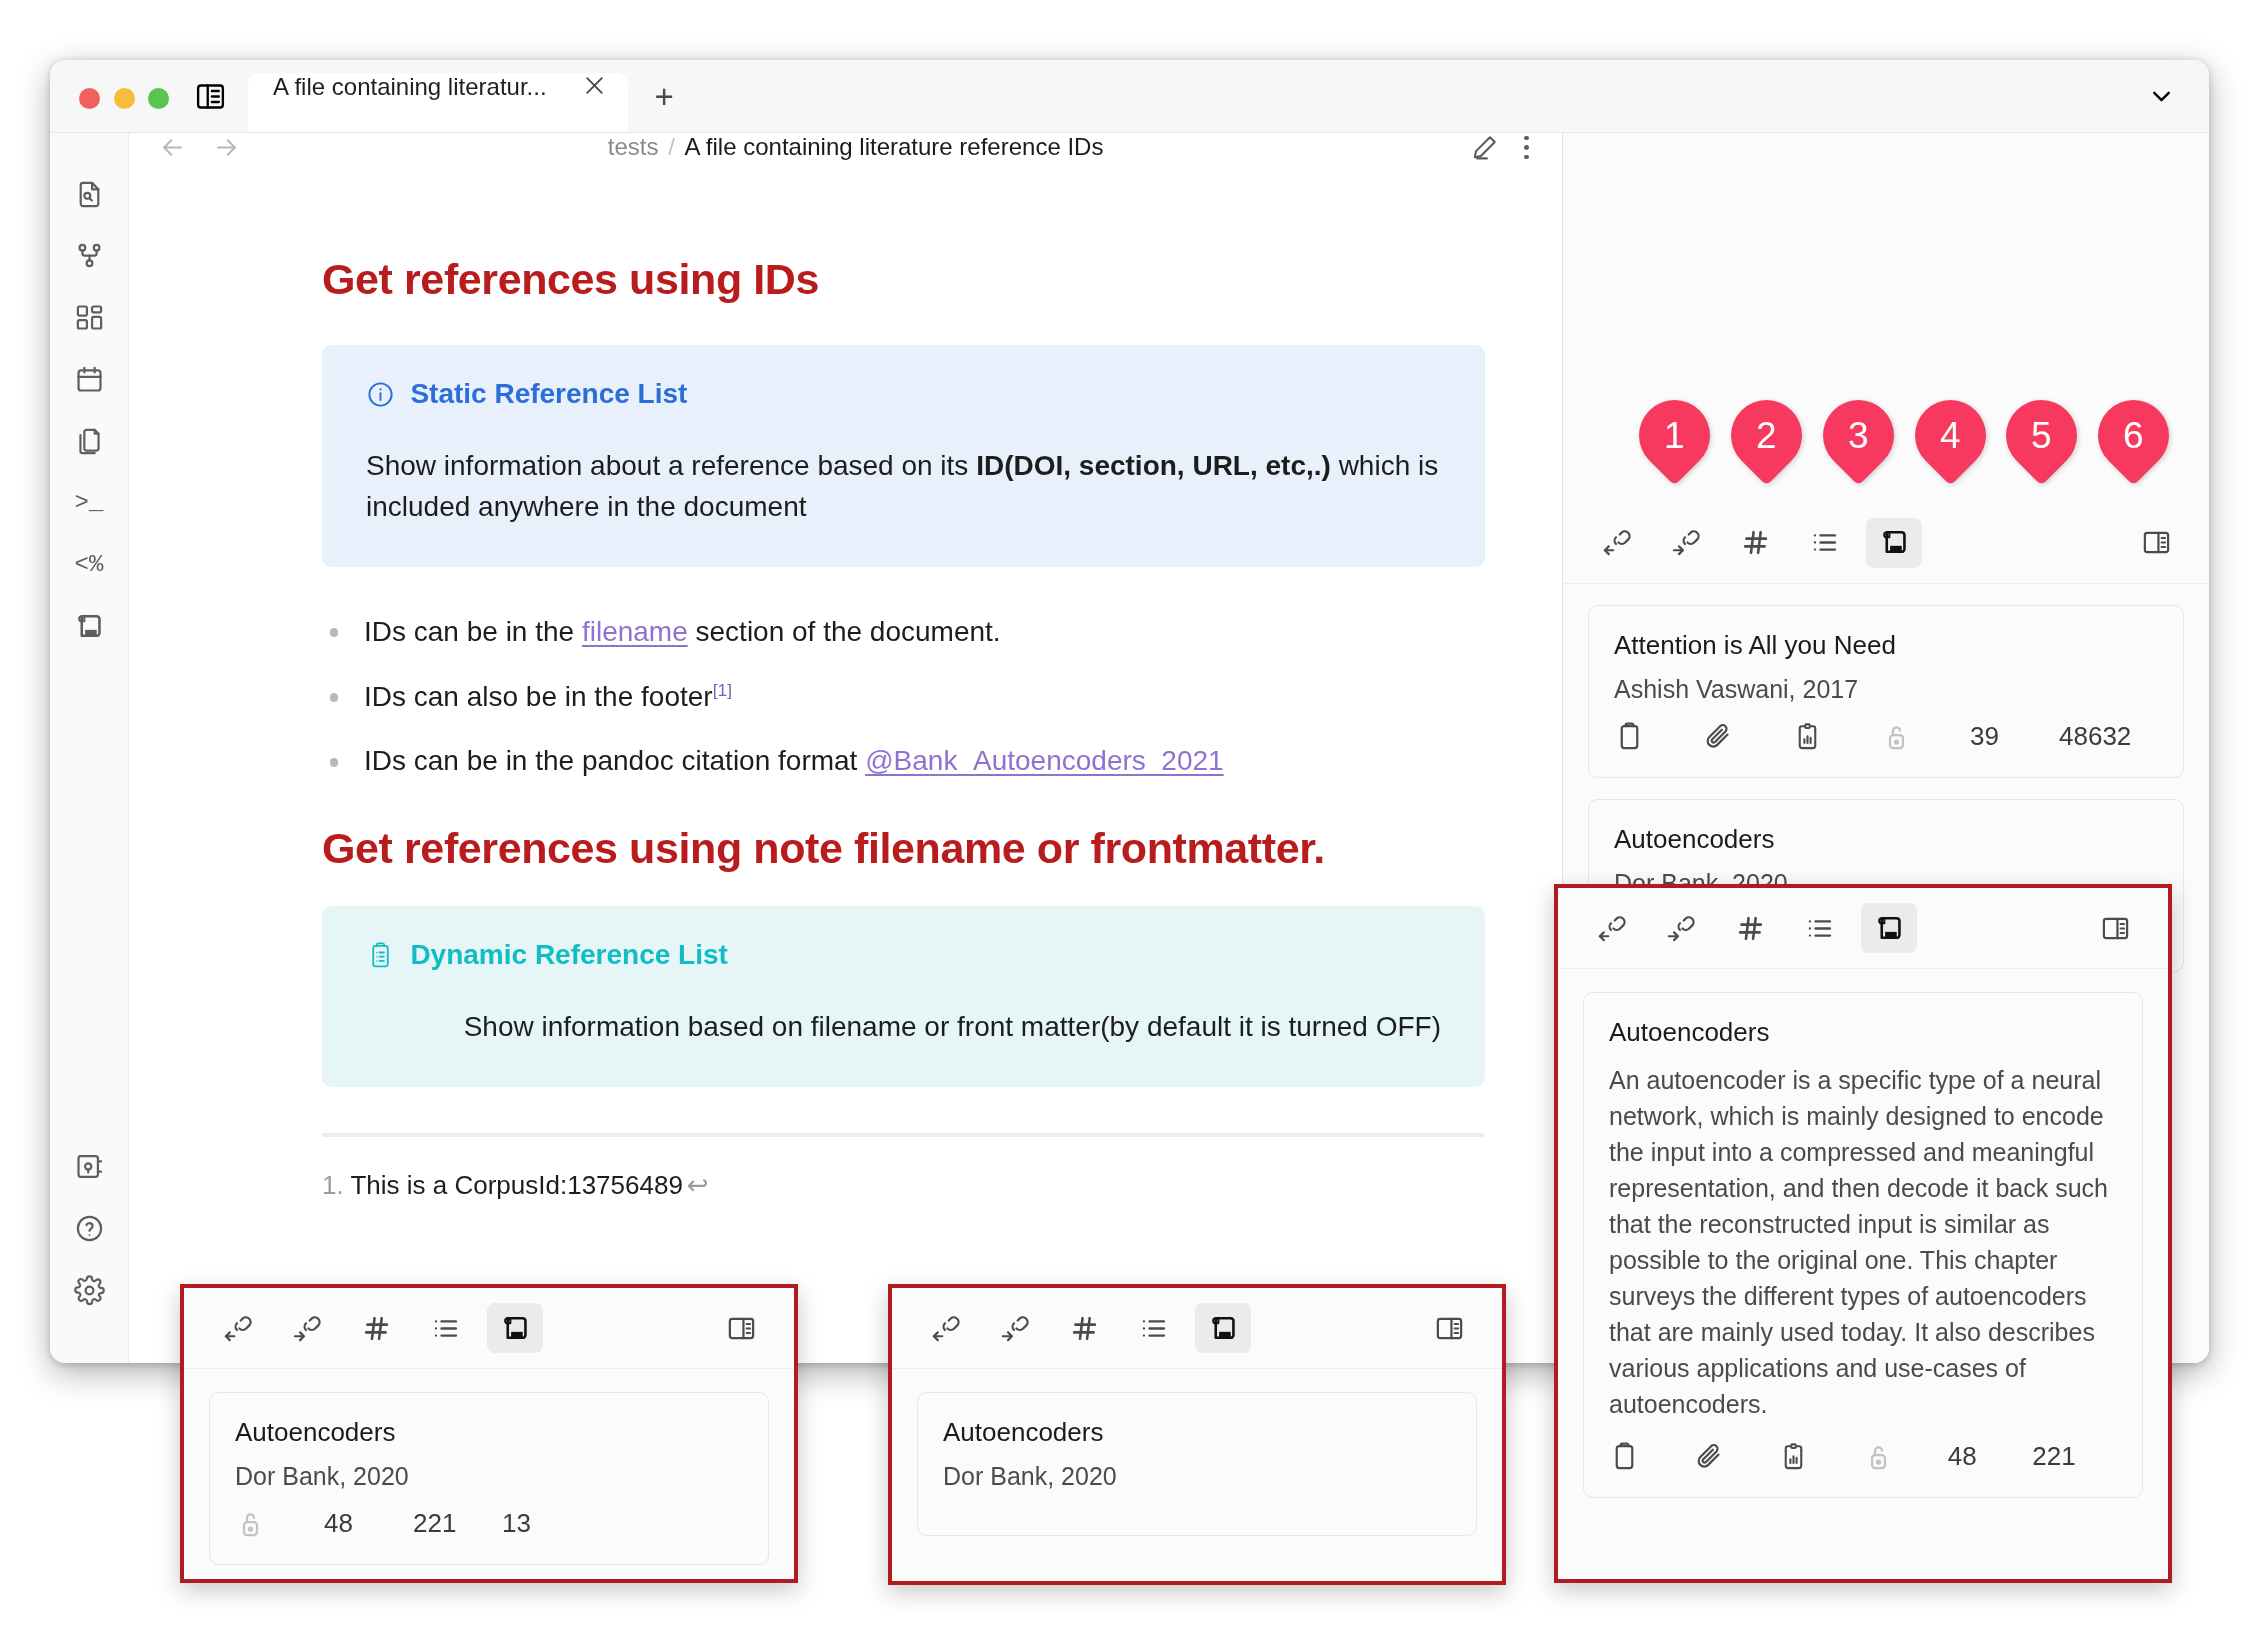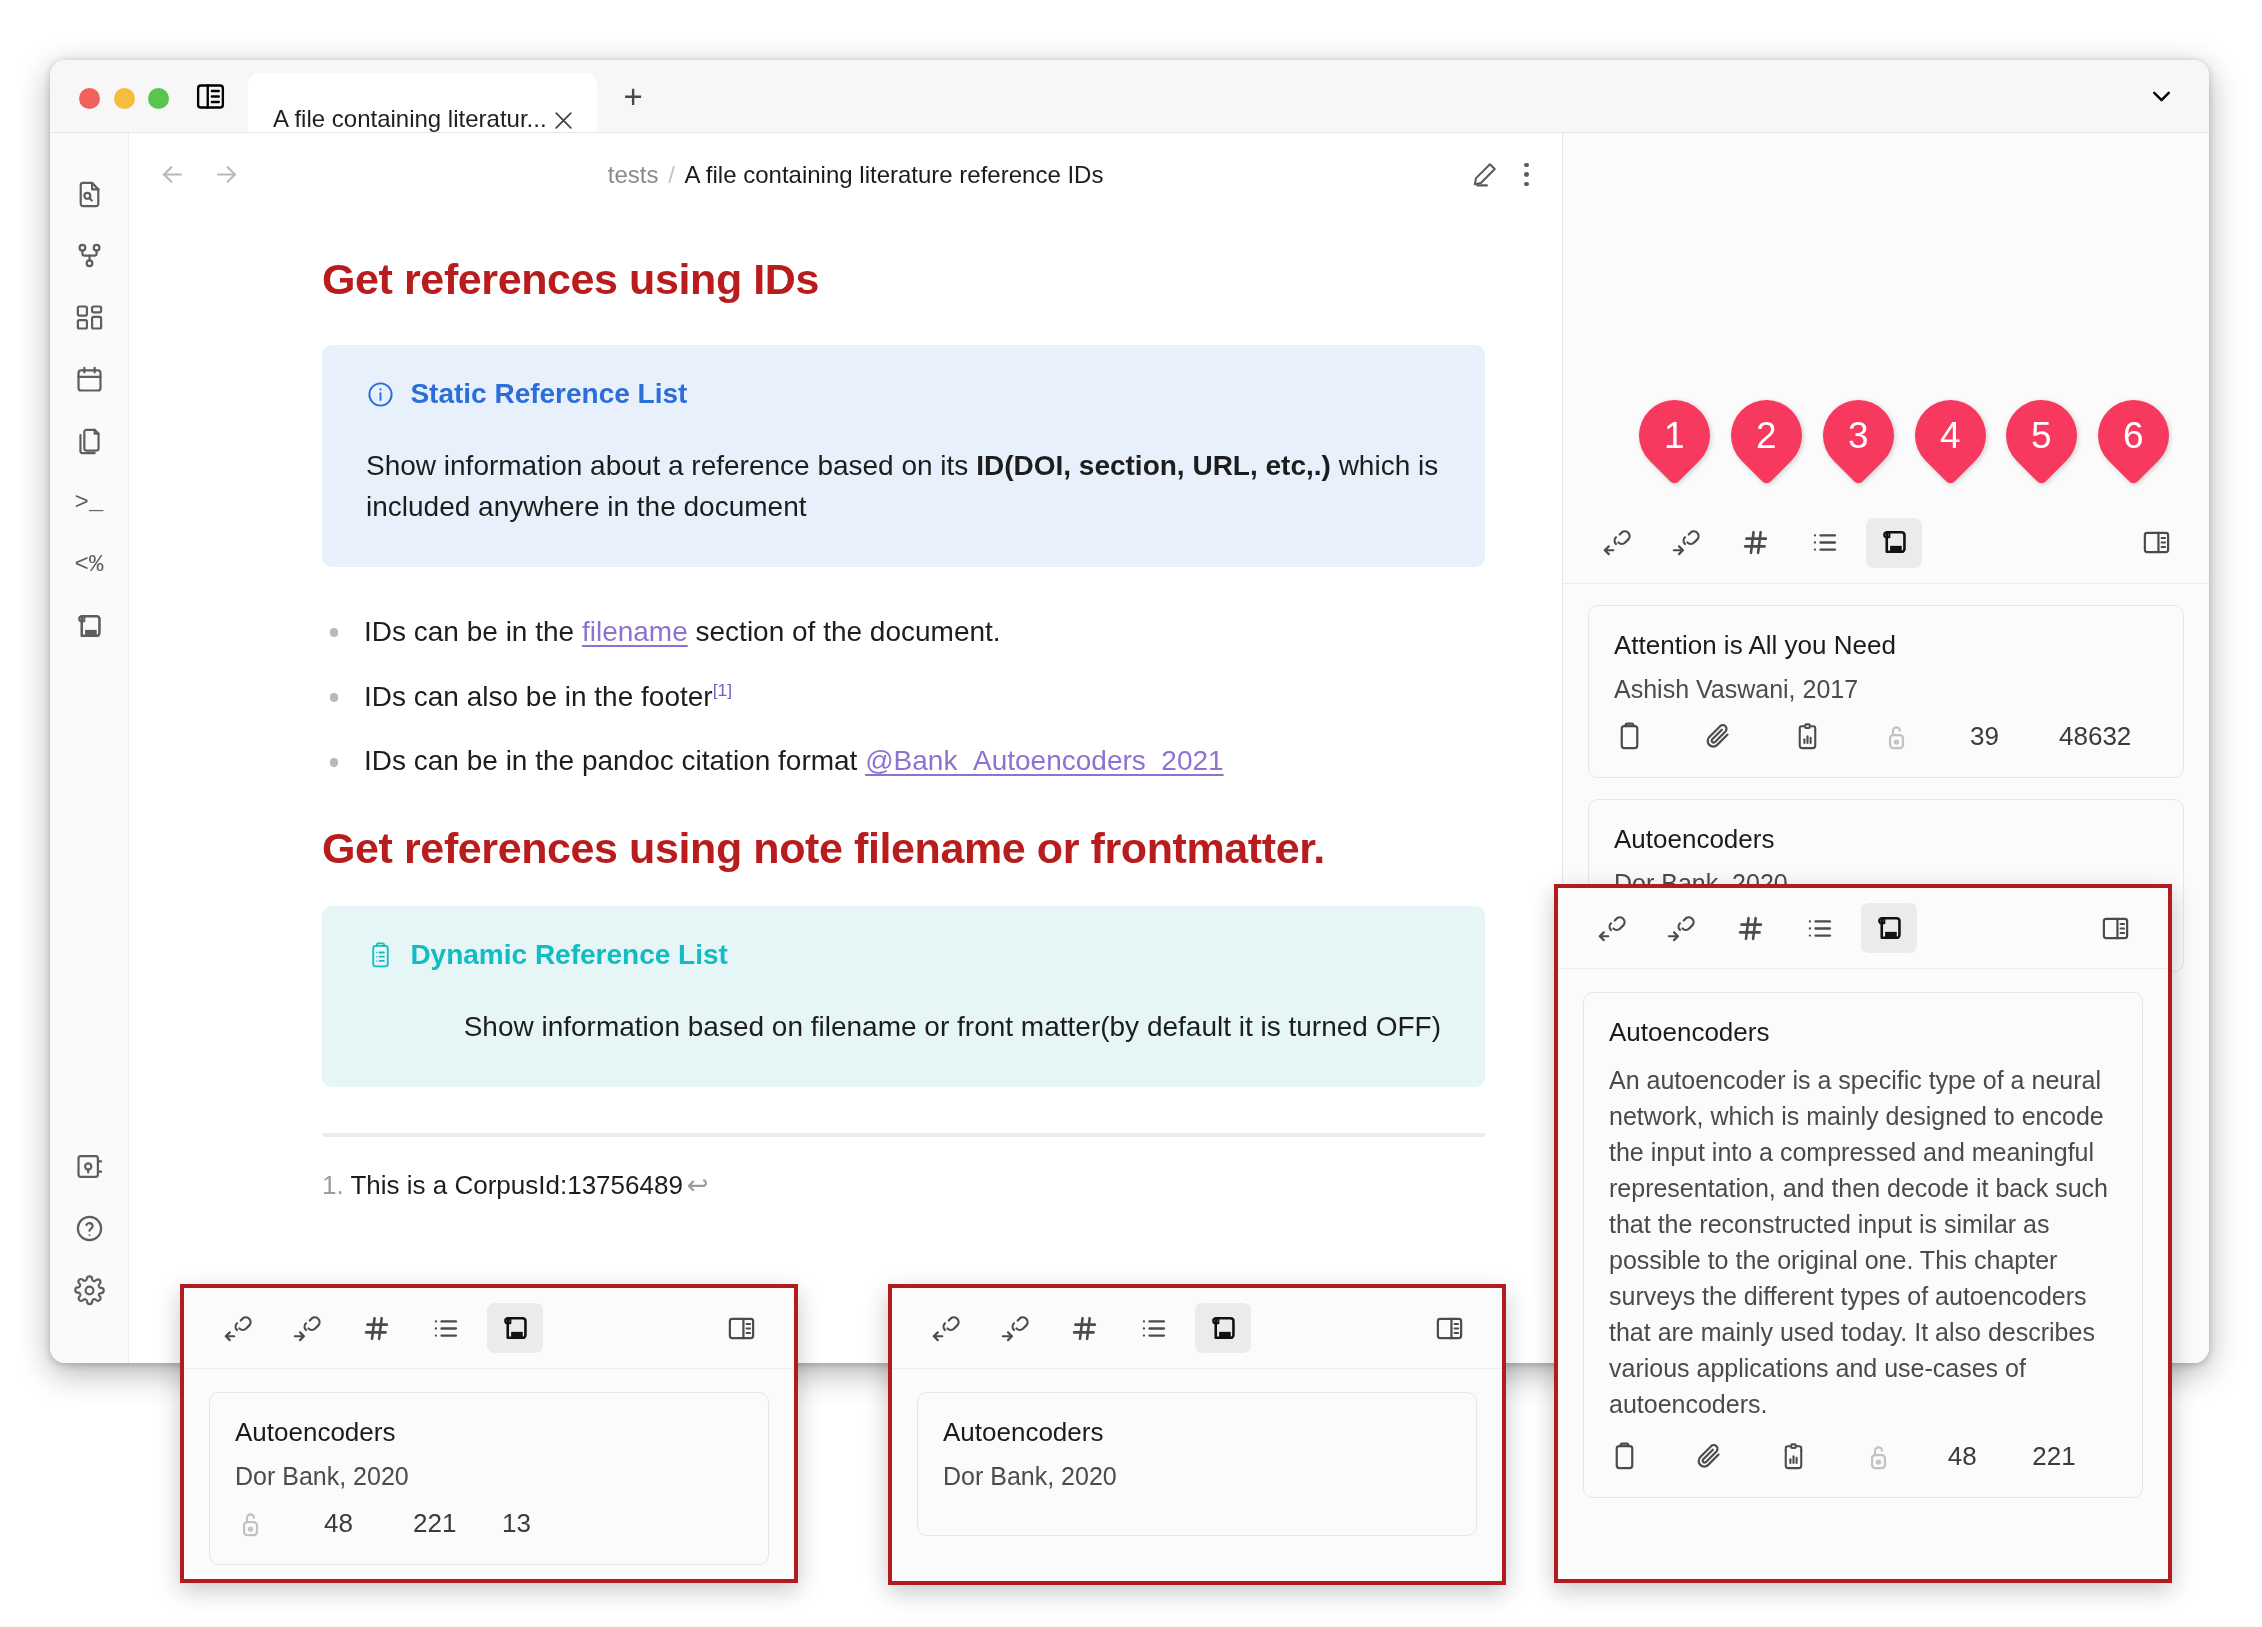--- a/index.html
+++ b/index.html
@@ -35,21 +35,21 @@
   .dot.red { background:#f2625c; }
   .dot.yellow { background:#f6bc3e; }
   .dot.green { background:#5ac451; }
 
   .sidebar-toggle { padding: 0 21px 19.3px 7.7px; display:flex; align-items:center; }
 
   .tab {
     height: 60px; min-width: 338px;
     background: #ffffff;
     border-radius: 11.6px 11.6px 0 0;
-    display:flex; align-items:flex-end; gap: 4px;
+    display:flex; align-items:flex-start; gap: 35px;
     padding: 0 21px 0 25px;
     box-shadow: 0 -1px 0 #e5e5e5 inset;
     position: relative; top: 1px;
   }
   .tab-title {
     font-size: 24px; color: #1f1f1f; white-space: nowrap;
     max-width: 319px; overflow: hidden; text-overflow: ellipsis;
   }
   .tab-close { color:#444; font-size: 26px; line-height: 1; cursor:pointer; }
   .newtab { padding: 0 0 19.3px 27px; font-size: 33px; color:#4a4a4a; line-height:1; font-weight:300;}
@@ -72,21 +72,21 @@
     display:flex; align-items:center; justify-content:center;
     margin-bottom: 5.8px; border-radius: 7.7px; cursor: pointer;
     color: #5e5e5e;
   }
   .ribbon-icon.text { font-size: 24px; font-family: "Liberation Mono", monospace; color:#5e5e5e; }
   .ribbon-spacer { flex: 1; }
 
   
   .editor { flex: 1; display:flex; flex-direction: column; min-width:0; background:#fff; }
   .editor-header {
-    height: 83px; min-height:83px; display:flex; align-items:center;
+    height: 83px; min-height:83px; display:flex; align-items:flex-start;
     padding: 0 33px 0 29px;
     gap: 40px;
   }
   .nav-btns { display:flex; gap: 25px; color:#b8b8b8; }
   .breadcrumb {
     flex:1; display:flex; justify-content:center; align-items:baseline; gap:9.7px;
     font-size: 24px;
   }
   .crumb-parent { color:#8a8a8a; }
   .crumb-sep { color:#c4c4c4; }

